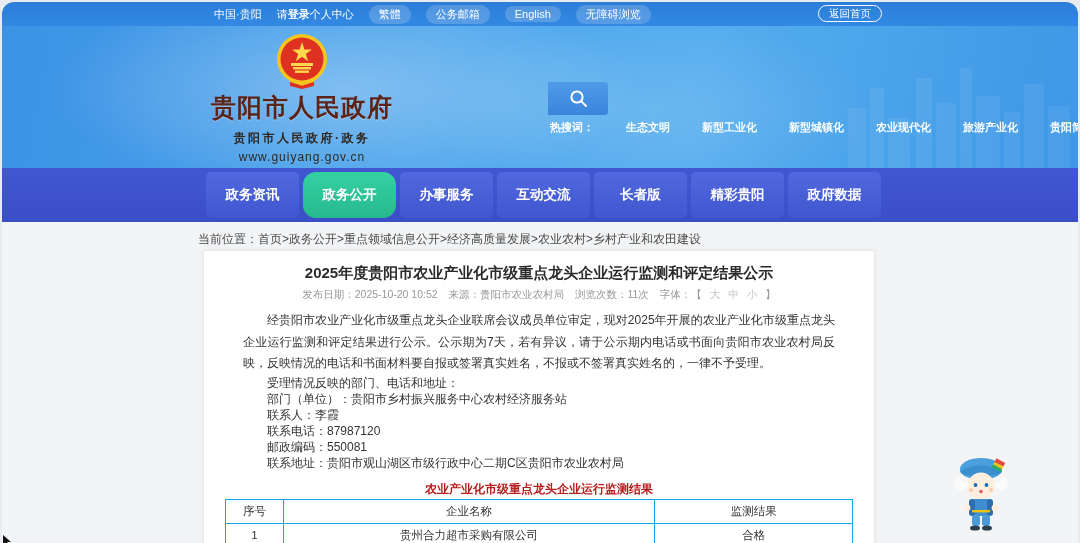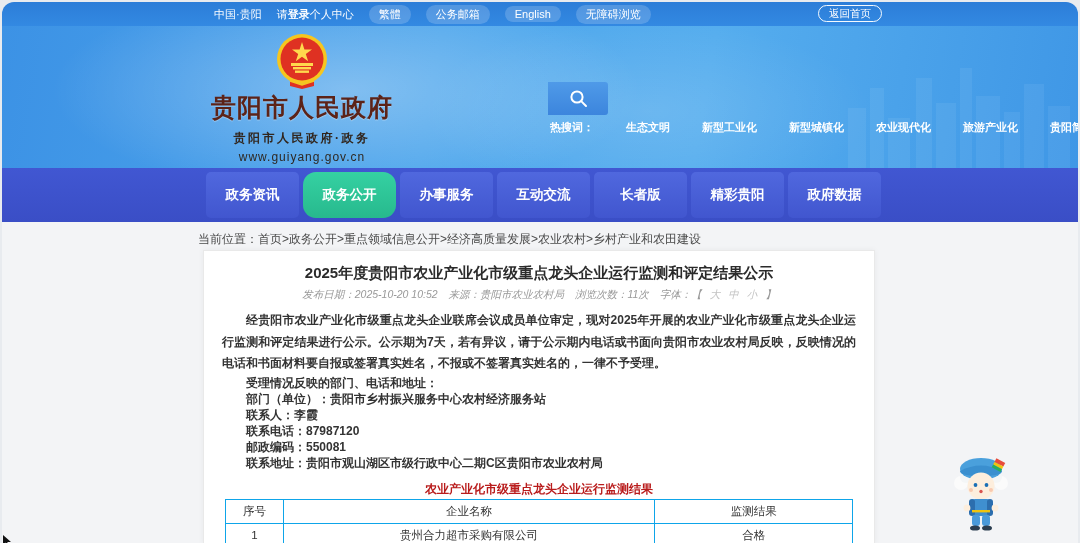--- a/index.html
+++ b/index.html
@@ -53,24 +53,24 @@
 
   
   .main { height:321px; background:#f3f4f6; position:relative; }
   .breadcrumb { padding:9px 0 0 196px; font-size:12px; color:#4a4a4a; }
   .breadcrumb .bc-path { cursor:pointer; }
   .card { position:absolute; left:201px; top:28px; width:672px; height:294px;
           background:#fff; border:1px solid #e9e9e9; box-shadow:0 0 6px rgba(0,0,0,.05); overflow:hidden; }
 
   .art-title { margin-top:13px; text-align:center; font-size:15px; font-weight:700; color:#2b2b2b; line-height:18px; }
   .art-meta { margin-top:6px; text-align:center; font-size:10.5px; color:#999; line-height:13px; }
-  .art-meta span { margin:0 4px;font-style:italic; }
+  .art-meta span { margin:0 4px; }
   .fs-btn { color:#c3c3c3; cursor:pointer; margin:0 2px; }
 
-  .art-body { margin:9px 18px 0; font-size:12px; color:#333;font-weight:bold; }
+  .art-body { margin:9px 39px 0; font-size:12px; color:#333; }
   .lead { line-height:21.5px; text-indent:2em; text-align:justify; }
   .line { line-height:16px; text-indent:2em; white-space:nowrap; }
 
   .tbl-caption { margin-top:11px; text-align:center; font-size:12px; font-weight:700; color:#b91c1c; line-height:14px; }
   table.result { width:628px; margin:3px auto 0; border-collapse:collapse; font-size:11.5px; color:#333; text-align:center; }
   table.result th, table.result td { border:1px solid #0ea5e9; font-weight:400; height:24px; padding:0; }
   .col-no { width:58px; } .col-name { width:372px; } .col-res { width:198px; }
 
   .mascot { position:absolute; left:946px; top:450px; width:66px; height:80px; cursor:pointer; }
   .cursor { position:absolute; left:1px; top:533px; }

